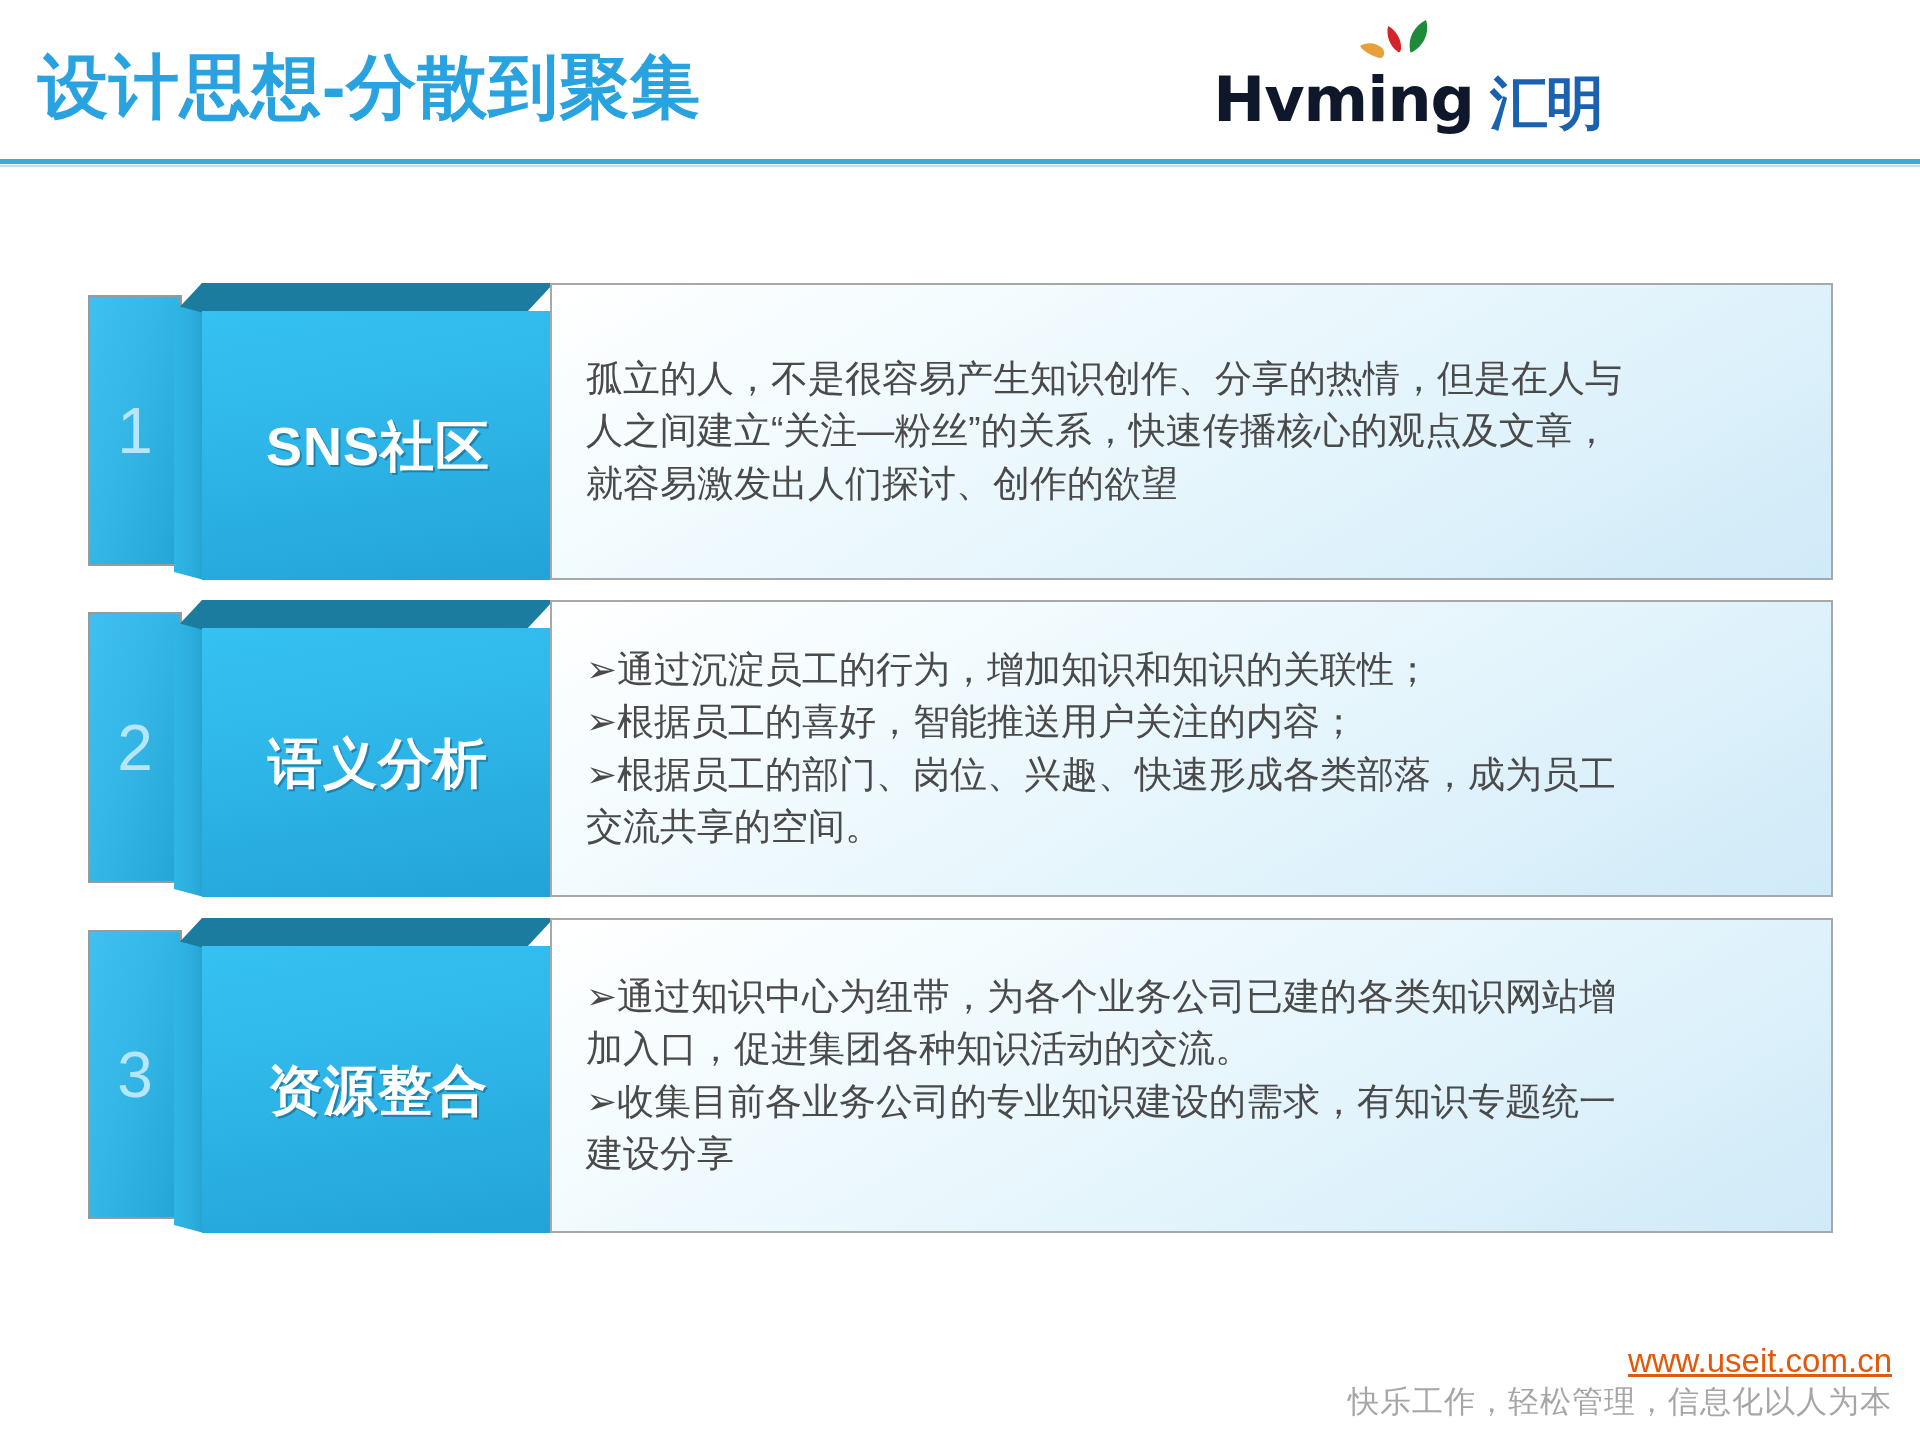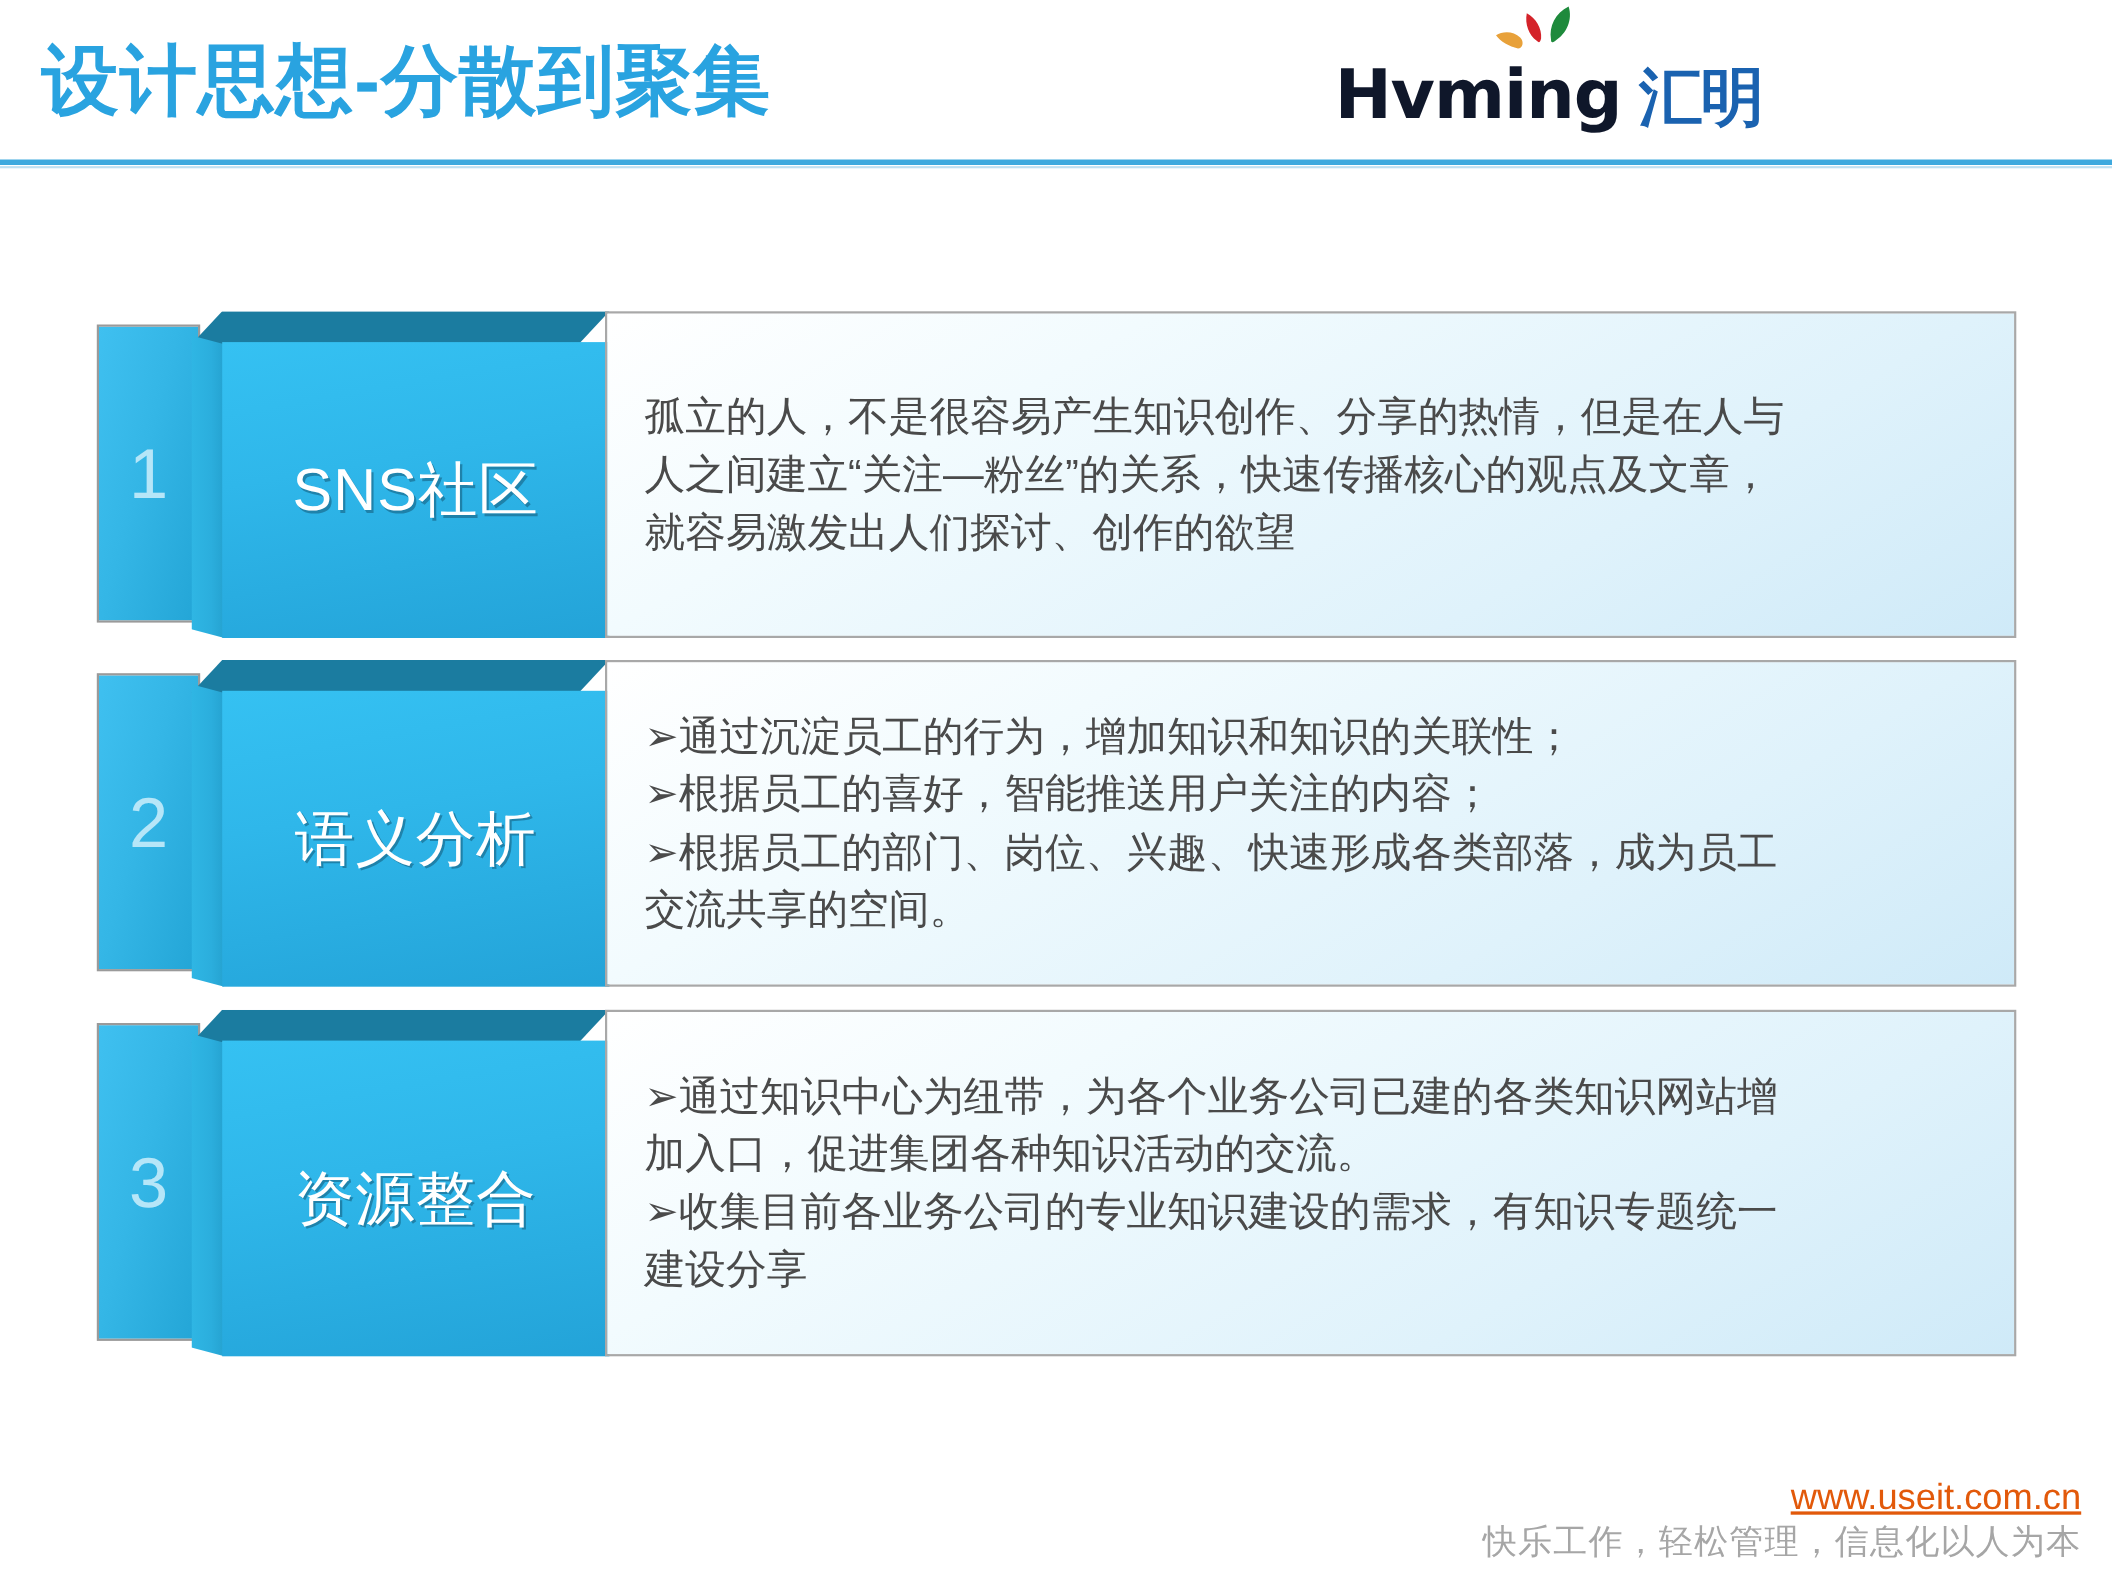--- a/index.html
+++ b/index.html
@@ -11,21 +11,21 @@
     width: 1920px;
     height: 1440px;
     font-family: "Liberation Sans", "DejaVu Sans", sans-serif;
     overflow: hidden;
     position: relative;
   }
 
   
   .header {
     position: absolute;
-    left: 0; top: 2px;
+    left: 0; top: 16px;
     width: 1628px;
     height: 150px;
   }
   .slide-title {
     position: absolute;
     left: 38px;
     top: 36px;
     font-size: 70px;
     font-weight: 700;
     color: #29A3E0;
@@ -180,21 +180,21 @@
     bottom: 0;
     background: linear-gradient(170deg, #35C1F2 0%, #2FB7EA 40%, #23A3D8 100%);
   }
   .cube-label {
     position: absolute;
     left: 0; right: 0;
     top: 50%;
     transform: translateY(-50%);
     text-align: center;
     font-size: 54px;
-    font-weight: 400;
+    font-weight: 700;
     color: #ffffff;
     letter-spacing: 1px;
     text-shadow: 2px 2px 0 rgba(20,90,120,0.55);
     line-height: 1;
   }
 
   
   .footer {
     position: absolute;
     right: 28px;

